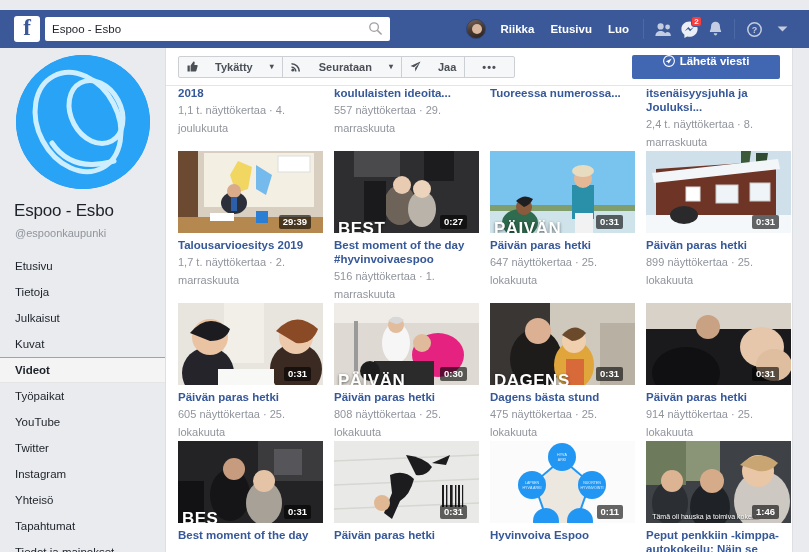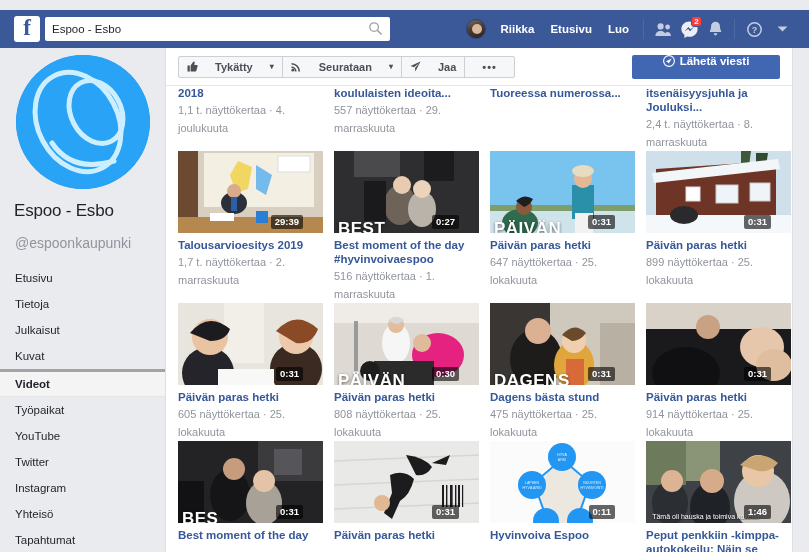--- a/index.html
+++ b/index.html
@@ -88,30 +88,30 @@
     border-radius: 50%; background: #2196f3;
     position: relative; overflow: hidden;
     box-shadow: 0 0 0 3px #e9ebee;
   }
   .pagepic svg { position: absolute; left: 0; top: 0; }
   .page-name {
     font-size: 17px; color: #1d2129; font-weight: normal;
     margin: 12px 0 0 14px; letter-spacing: -.2px;
   }
   .page-handle {
-    font-size: 14px; color: #90949c; margin: 14px 0 0 15px;
+    font-size: 11px; color: #90949c; margin: 6px 0 0 15px;
   }
   .navlist { margin-top: 14px; }
   .navitem {
     font-size: 11.5px; color: #1d2129; padding: 7px 0 7px 15px;
     cursor: pointer; white-space: nowrap;
   }
   .navitem.active {
     background: #f4f4f4; font-weight: bold;
-    border-top: 3px solid #a3a3a3; border-bottom: 1px solid #e5e5e5;
+    border-top: 1px solid #a3a3a3; border-bottom: 1px solid #e5e5e5;
     padding-top: 6px; padding-bottom: 6px;
   }
 
   
   .maincol {
     position: absolute; left: 165px; top: 0; width: 628px; height: 504px;
     background: #fff; border-left: 1px solid #dddfe2; border-right: 1px solid #dddfe2;
     overflow: hidden;
   }
   .rail {
@@ -157,21 +157,21 @@
     display: flex; gap: 11px; padding-bottom: 0;
   }
   .vcard {
     width: 145px; flex: none; cursor: pointer;
   }
   .thumb {
     width: 145px; height: 82px; position: relative;
     overflow: hidden; background: #333;
   }
   .dur {
-    position: absolute; right: 20px; bottom: 4px;
+    position: absolute; right: 12px; bottom: 4px;
     background: rgba(0,0,0,.6); color: #fff;
     font-size: 9.5px; font-weight: bold; padding: 1px 4px;
     border-radius: 2px; line-height: 12px;
   }
   .ovl {
     position: absolute; left: 0; right: 0; bottom: 3px;
     text-align: center; color: #fff; font-size: 7px;
     text-shadow: 0 1px 2px rgba(0,0,0,.8); padding: 0 30px 0 4px;
     overflow: hidden; white-space: nowrap;
   }

